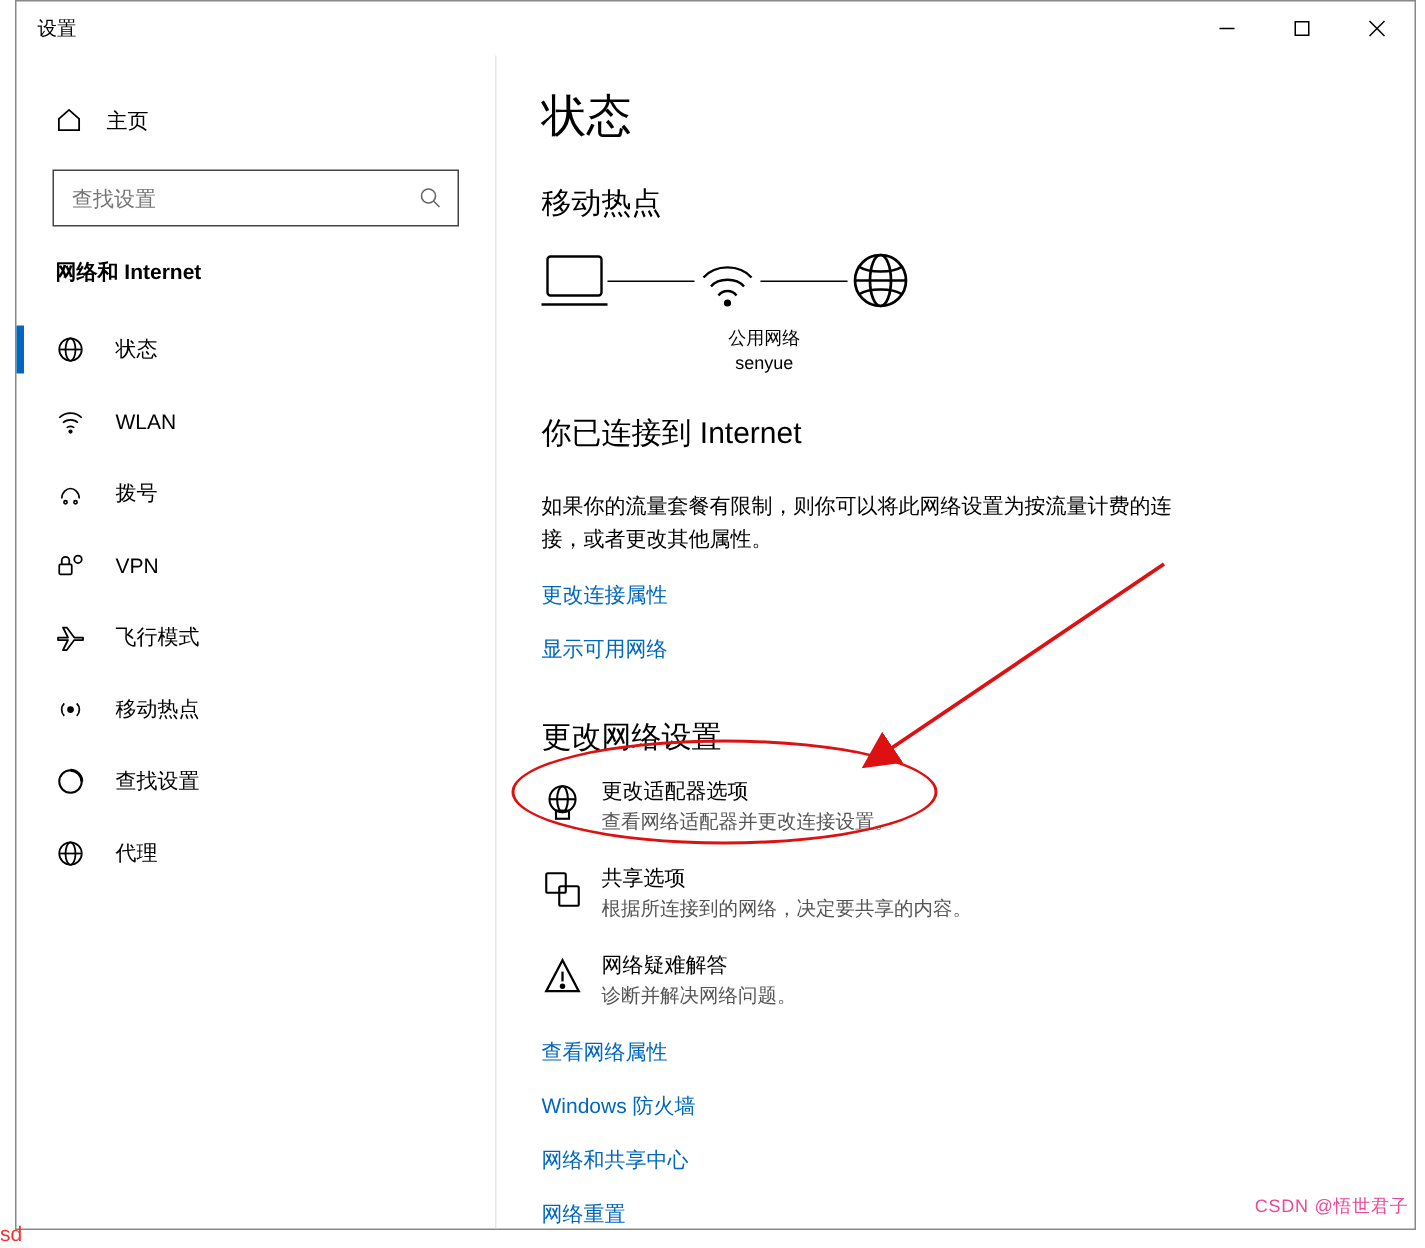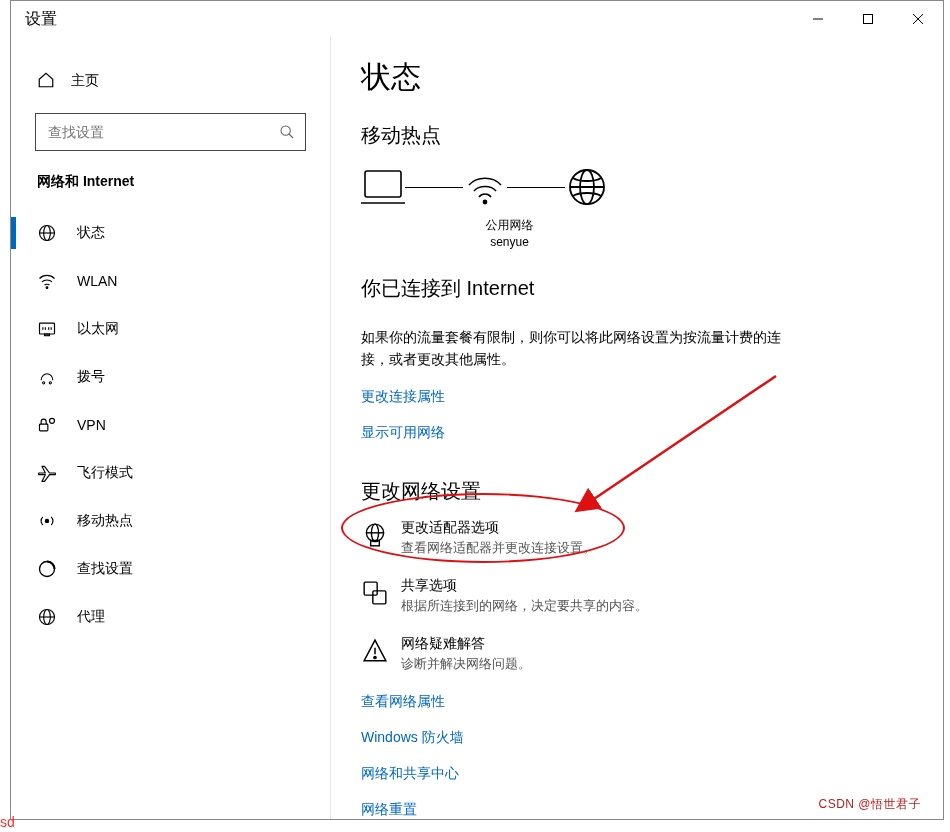--- a/index.html
+++ b/index.html
@@ -22,21 +22,21 @@
     background: #fff;
   }
   
   .titlebar {
     display: flex;
     align-items: center;
     height: 36px;
   }
   .titlebar .title {
     padding-left: 14px;
-    font-size: 16px;
+    font-size: 13px;
     font-family: Liberation Serif, serif;
   }
   .titlebar-spacer { flex: 1; }
   .win-controls { display:flex; }
   .win-btn {
     width: 50px; height: 36px;
     display:flex; align-items:center; justify-content:center;
     font-size: 14px;
     color:#000;
   }
@@ -172,22 +172,22 @@
   }
   .annot-arrow {
     position:absolute;
     left: 555px; top: 370px;
     width: 220px; height: 150px;
     pointer-events:none;
   }
 
   
   .wm {
-    position:absolute; right:22px; bottom:6px;
-    font-size:12px; color:#b91c1c; letter-spacing:0.5px;margin-left:26px;
+    position:absolute; right:4px; bottom:6px;
+    font-size:12px; color:#ec4899; letter-spacing:0.5px;margin-left:26px;
   }
   .redcode { position:absolute; left:0px; bottom:2px; color:#e33; font-size:14px; }
 
   svg { overflow:visible; }
 </style>
 </head>
 <body>
 
 <div class="outer">
 
@@ -250,33 +250,20 @@
         <div class="nav-item">
           <span class="icon">
               <svg width="20" height="20" viewBox="0 0 24 24" fill="none" stroke="#000" stroke-width="1.4">
                 <path d="M3 9 C8 4 16 4 21 9"></path>
                 <path d="M6 13 C9 10 15 10 18 13"></path>
                 <path d="M9 17 C10.5 15.5 13.5 15.5 15 17"></path>
                 <circle cx="12" cy="20" r="1" fill="#000"></circle>
               </svg>
             </span>
           <span class="label">WLAN</span>
-        </div>
-        <div class="nav-item">
-          <span class="icon">
-              <svg width="20" height="20" viewBox="0 0 24 24" fill="none" stroke="#000" stroke-width="1.4">
-                <rect x="3" y="5" width="18" height="13" rx="1"></rect>
-                <rect x="9" y="18" width="6" height="2"></rect>
-                <line x1="7" y1="10" x2="7" y2="13"></line>
-                <line x1="10" y1="10" x2="10" y2="13"></line>
-                <line x1="14" y1="10" x2="14" y2="13"></line>
-                <line x1="17" y1="10" x2="17" y2="13"></line>
-              </svg>
-            </span>
-          <span class="label">以太网</span>
         </div>
         <div class="nav-item">
           <span class="icon">
               <svg width="20" height="20" viewBox="0 0 24 24" fill="none" stroke="#000" stroke-width="1.3">
                 <path d="M5 16 C5 11 9 8 12 8 C15 8 19 11 19 16"></path>
                 <circle cx="8" cy="19" r="1.3"></circle>
                 <circle cx="16" cy="19" r="1.3"></circle>
               </svg>
             </span>
           <span class="label">拨号</span>

